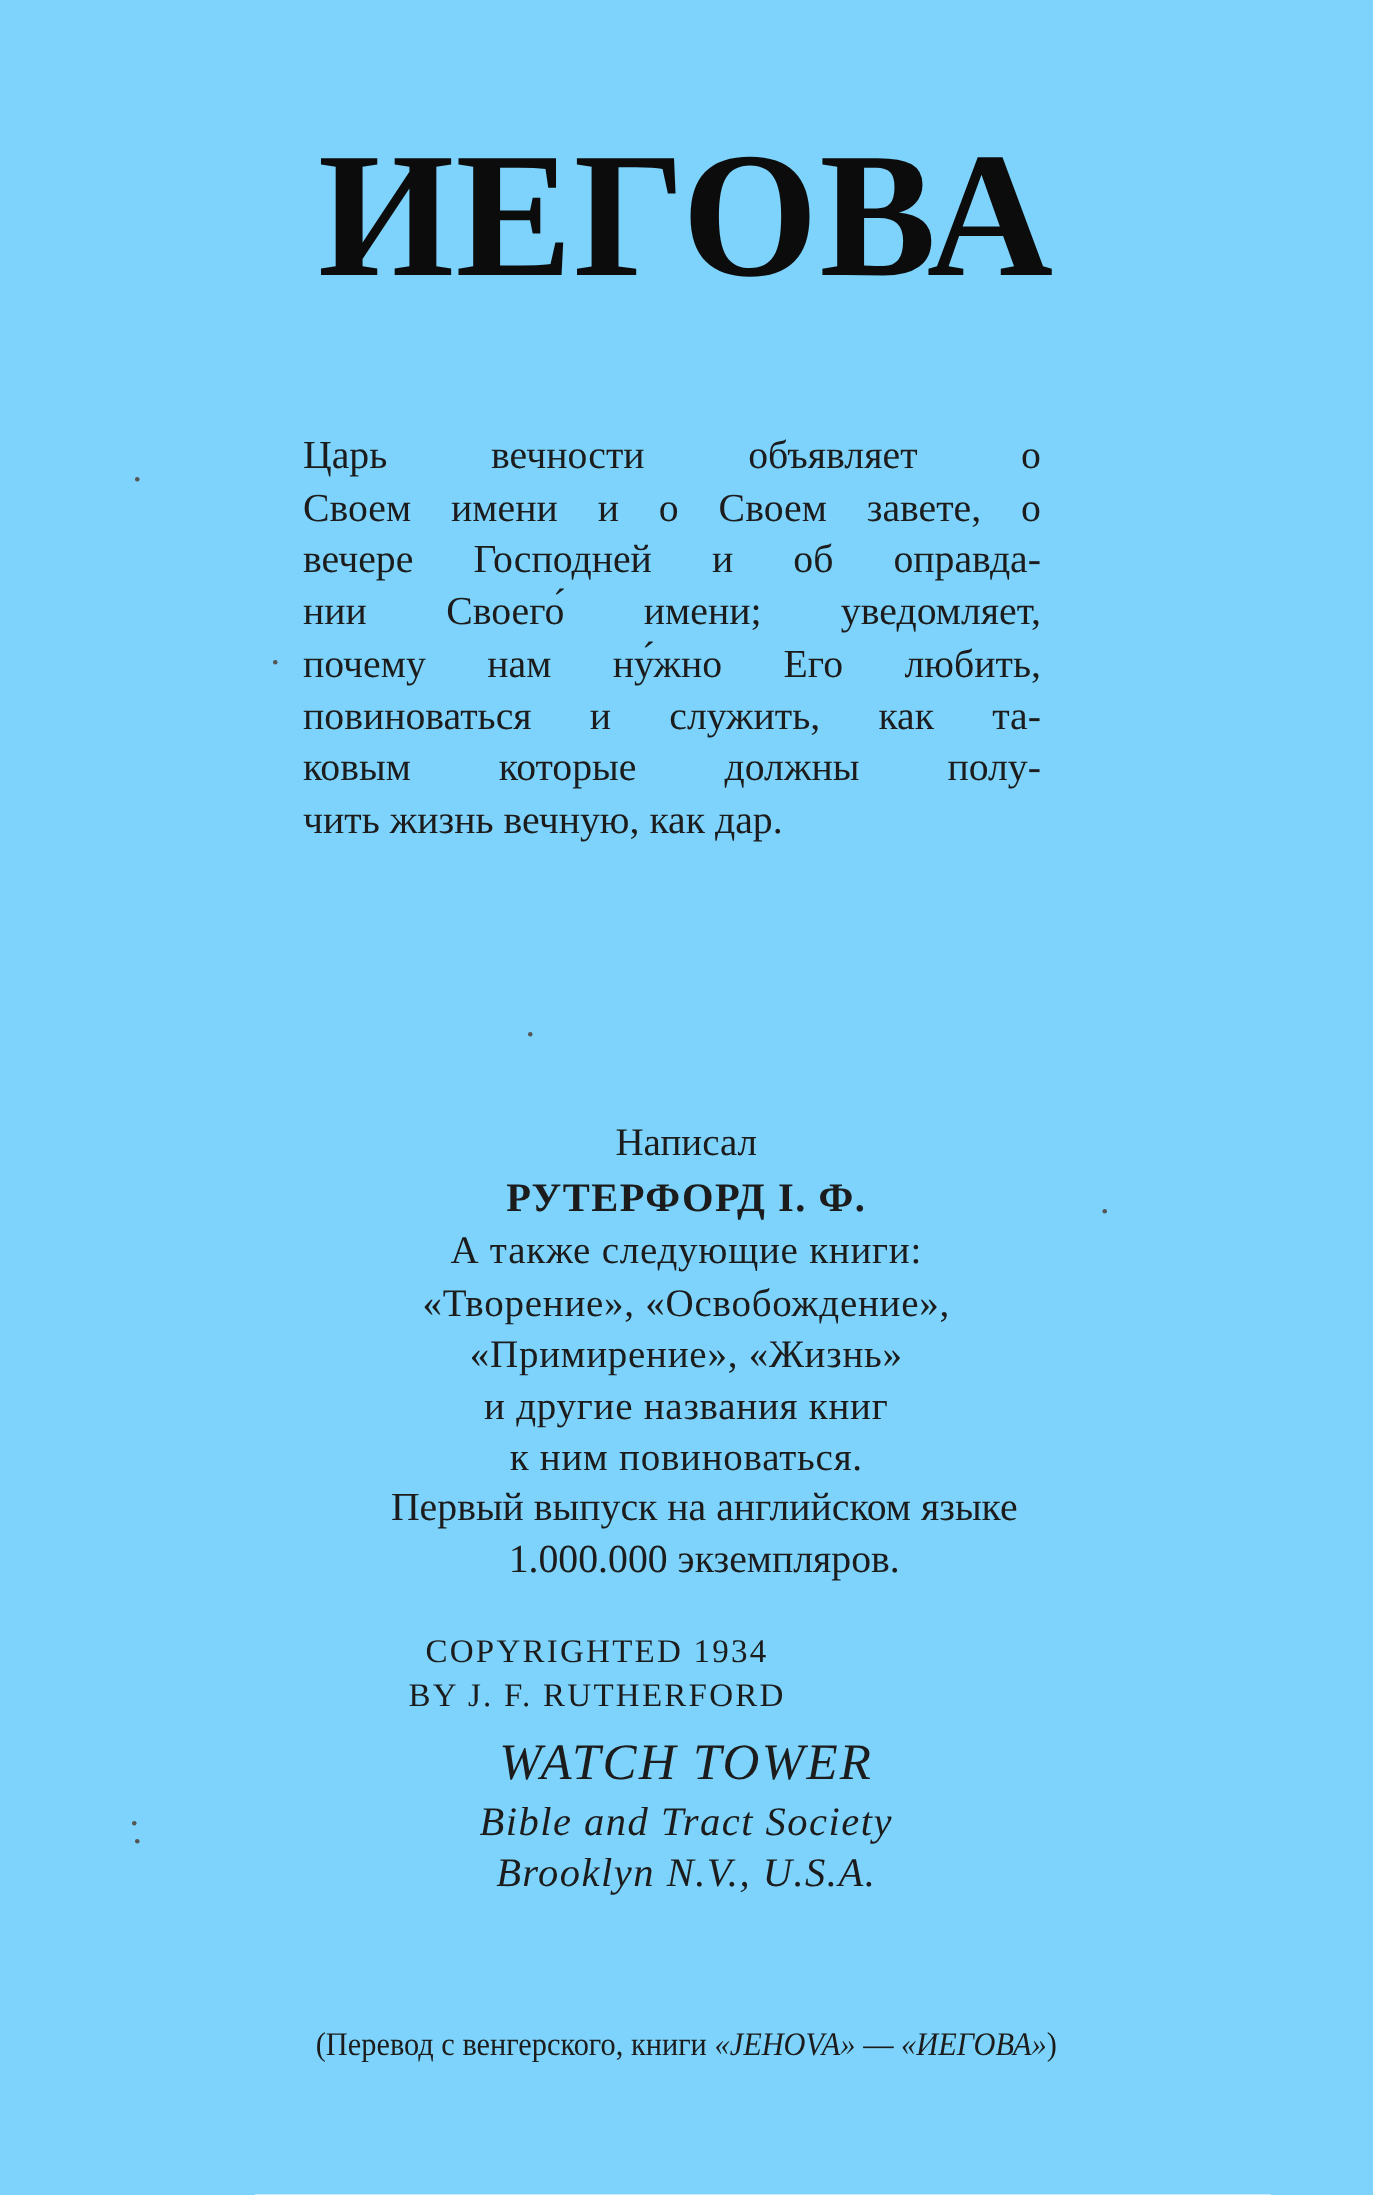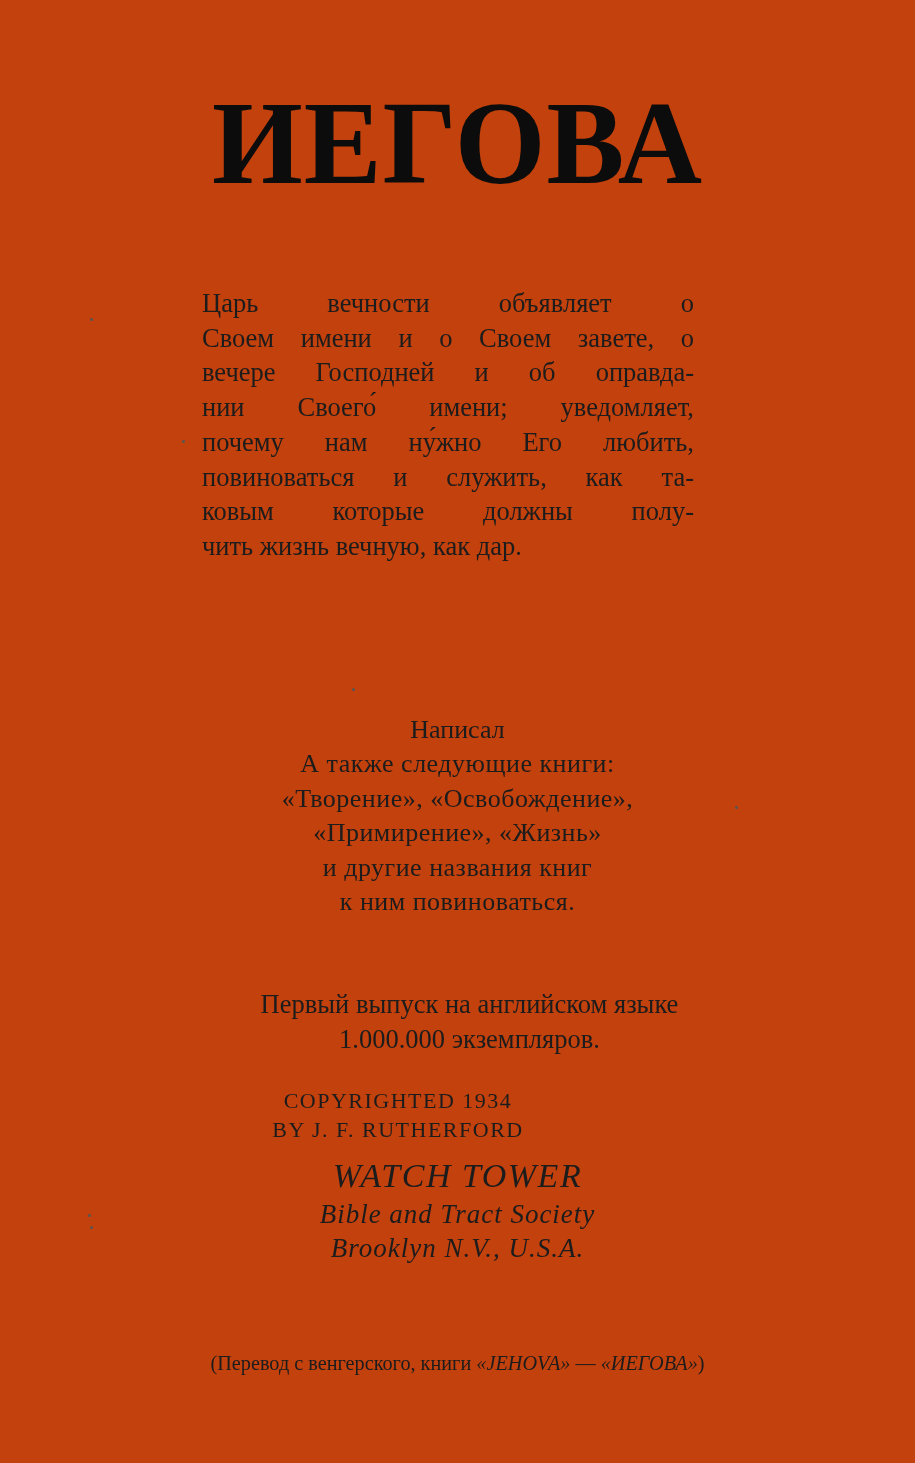--- a/index.html
+++ b/index.html
@@ -12,21 +12,21 @@
       height: 1463px;
       position: relative;
       overflow: hidden;
       font-family: "Liberation Serif", "DejaVu Serif", serif;
       color: #1a1a1a;
     }
     .page {
       position: absolute;
       left: 0; top: 0;
       width: 915px; height: 1463px;
-      background: #c2410c;
+      background: #7dd3fc;
     }
     .title {
       position: absolute;
       left: 0; width: 915px;
       top: 78px;
       text-align: center;
       font-family: "Liberation Serif", "DejaVu Serif", serif;
       font-weight: bold;
       font-size: 119px;
       line-height: 130px;
@@ -57,20 +57,21 @@
     .author-block {
       position: absolute;
       left: 0; width: 915px;
       top: 713px;
       text-align: center;
       color: #1c1c1c;
     }
     .written-by {
       font-size: 26px;
       line-height: 34px;
+      margin-top: 32px;
     }
     .author-name {
       font-size: 27px;
       line-height: 38px;
       font-weight: bold;
       letter-spacing: 1px;
     }
     .books-line {
       font-size: 26px;
       line-height: 34.5px;
@@ -147,20 +148,21 @@
     <span class="line">вечере Господней и об оправда-</span>
     <span class="line">нии Своего́ имени; уведомляет,</span>
     <span class="line">почему нам ну́жно Его любить,</span>
     <span class="line">повиноваться и служить, как та-</span>
     <span class="line">ковым которые должны полу-</span>
     <span class="line last">чить жизнь вечную, как дар.</span>
   </div>
 
   <div class="author-block">
     <div class="written-by">Написал</div>
+    <div class="author-name">РУТЕРФОРД І. Ф.</div>
     <div class="books-line">А также следующие книги:</div>
     <div class="books-line">«Творение», «Освобождение»,</div>
     <div class="books-line">«Примирение», «Жизнь»</div>
     <div class="books-line">и другие названия книг</div>
     <div class="books-line">к ним повиноваться.</div>
   </div>
 
   <div class="edition">
     <div>Первый выпуск на английском языке</div>
     <div>1.000.000 экземпляров.</div>

